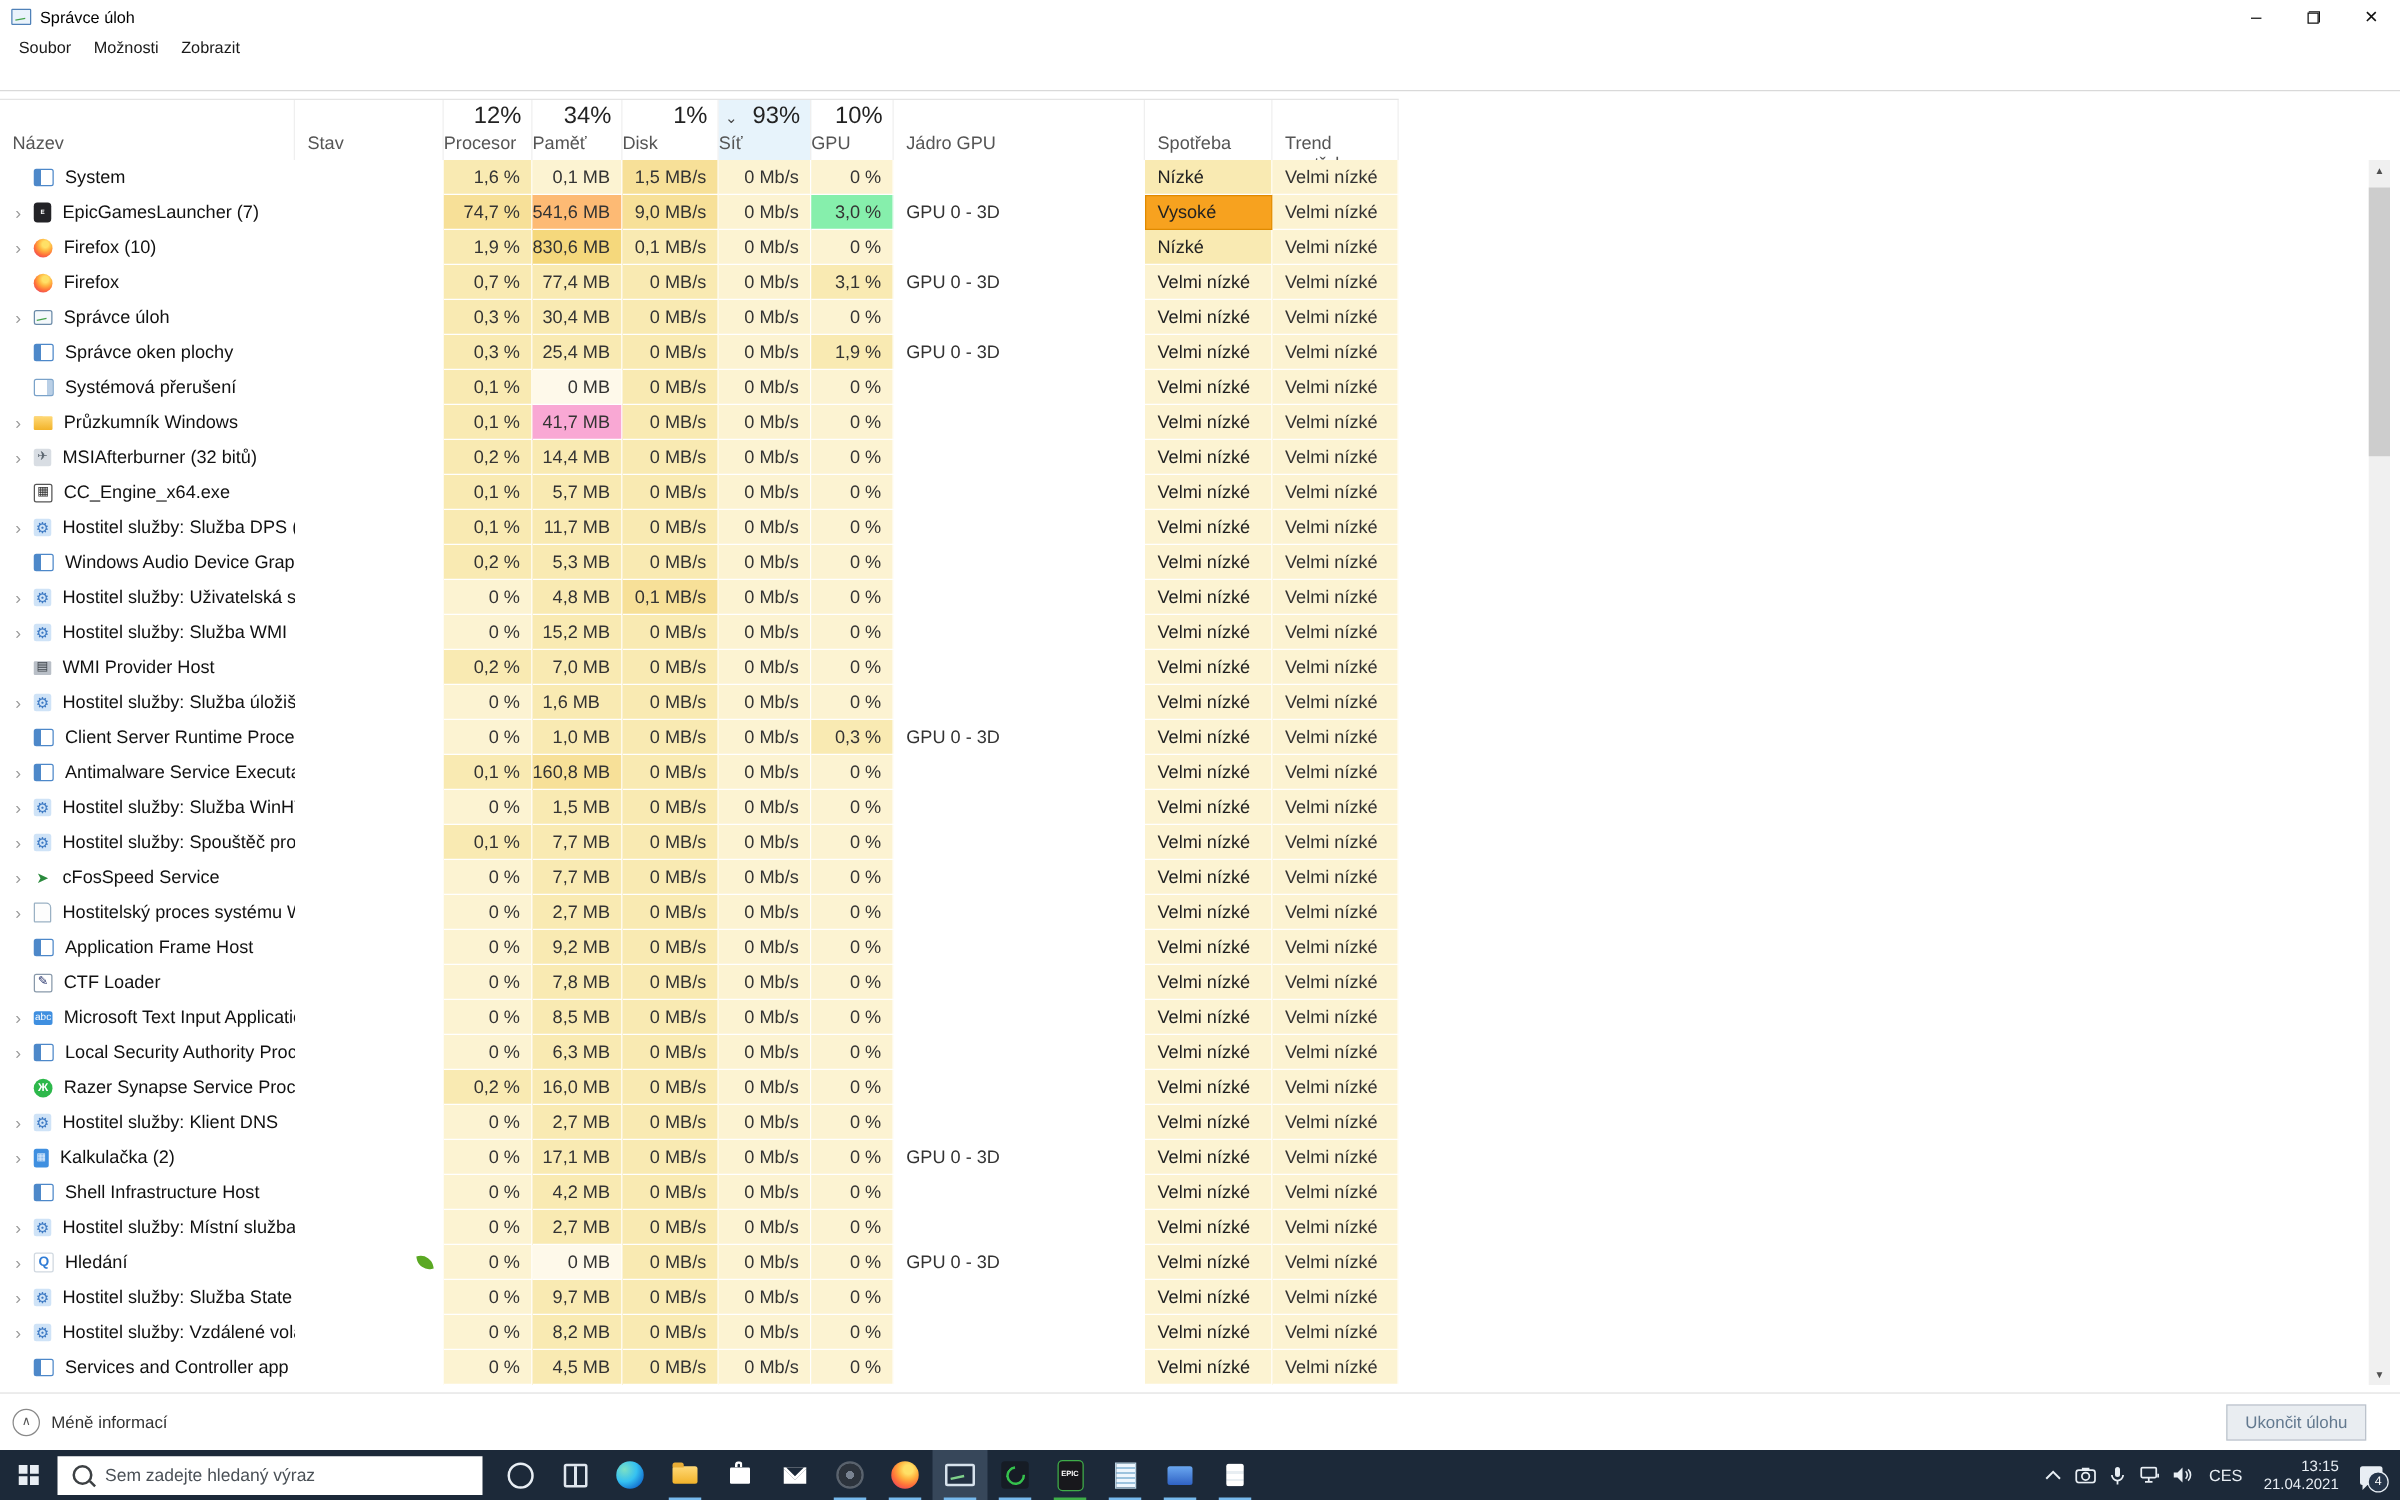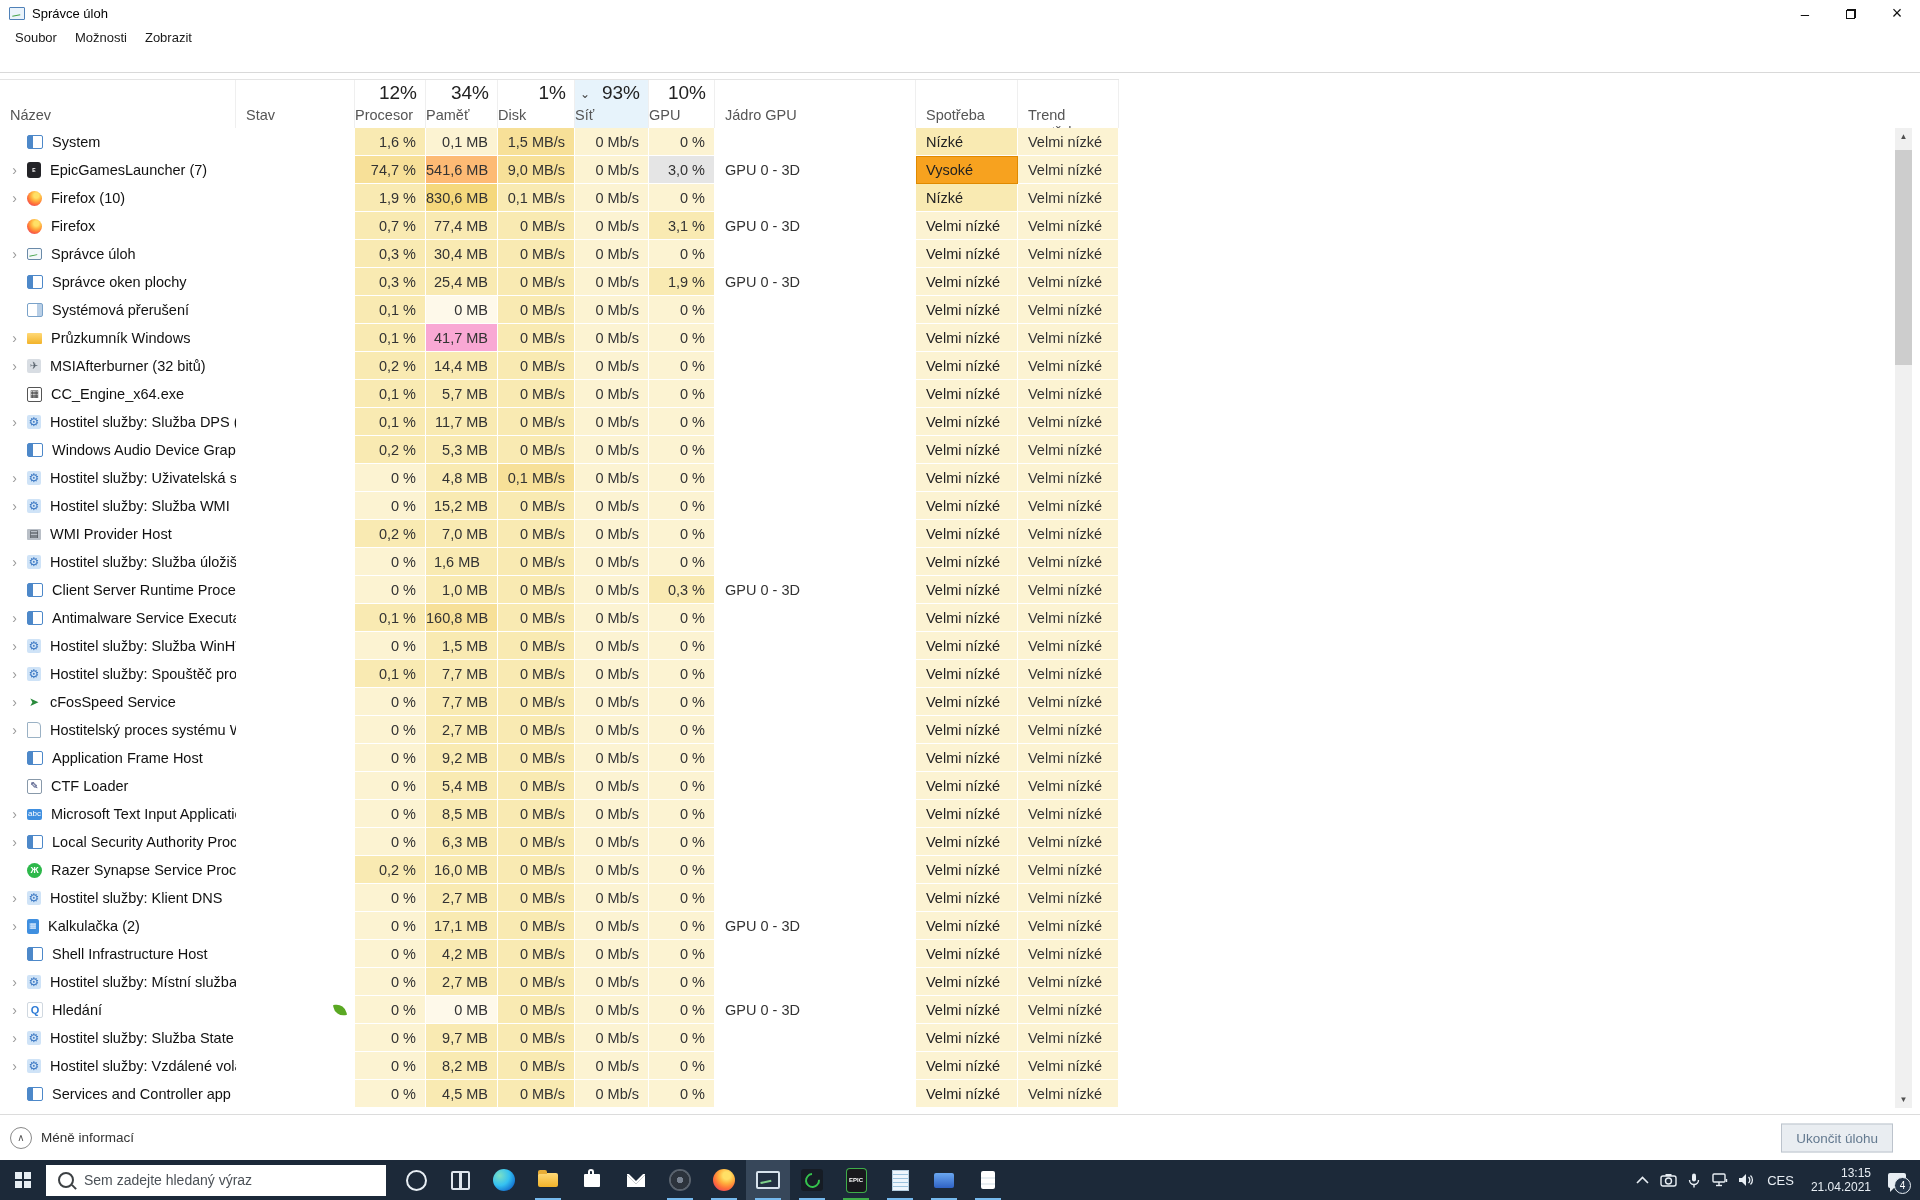--- a/index.html
+++ b/index.html
@@ -218,21 +218,21 @@
       <span class="cell c-name">
         <span class="chev">›</span>
         <span class="picon i-epic">E</span>
         <span class="pname">EpicGamesLauncher (7)</span>
       </span>
       <span class="cell c-stav"></span>
       <span class="cell num c-cpu hc" style="background: rgb(247, 224, 152);">74,7 %</span>
       <span class="cell num c-mem hc" style="background: #fdba74;">541,6 MB</span>
       <span class="cell num c-disk hc" style="background: rgb(247, 224, 152);">9,0 MB/s</span>
       <span class="cell num c-net hc" style="background: rgb(252, 243, 210);">0 Mb/s</span>
-      <span class="cell num c-gpu hc" style="background: #e5e5e5;">3,0 %</span>
+      <span class="cell num c-gpu hc" style="background: #86efac;">3,0 %</span>
       <span class="cell c-eng">GPU 0 - 3D</span>
       <span class="cell c-pow hc pow-hi" style="background: rgb(247, 162, 31);">Vysoké</span>
       <span class="cell c-tr hc" style="background: rgb(252, 243, 210);">Velmi nízké</span>
     </div>
       <div class="prow">
       <span class="cell c-name">
         <span class="chev">›</span>
         <span class="picon i-firefox"></span>
         <span class="pname">Firefox (10)</span>
       </span>
@@ -567,21 +567,21 @@
       <span class="cell c-tr hc" style="background: rgb(252, 243, 210);">Velmi nízké</span>
     </div>
       <div class="prow">
       <span class="cell c-name">
         <span class="chev"></span>
         <span class="picon i-pen">✎</span>
         <span class="pname">CTF Loader</span>
       </span>
       <span class="cell c-stav"></span>
       <span class="cell num c-cpu hc" style="background: rgb(252, 243, 210);">0 %</span>
-      <span class="cell num c-mem hc" style="background: rgb(249, 234, 178);">5,4 MB</span>
+      <span class="cell num c-mem hc" style="background: rgb(249, 234, 178);">7,8 MB</span>
       <span class="cell num c-disk hc" style="background: rgb(249, 234, 178);">0 MB/s</span>
       <span class="cell num c-net hc" style="background: rgb(252, 243, 210);">0 Mb/s</span>
       <span class="cell num c-gpu hc" style="background: rgb(252, 243, 210);">0 %</span>
       <span class="cell c-eng"></span>
       <span class="cell c-pow hc" style="background: rgb(252, 243, 210);">Velmi nízké</span>
       <span class="cell c-tr hc" style="background: rgb(252, 243, 210);">Velmi nízké</span>
     </div>
       <div class="prow">
       <span class="cell c-name">
         <span class="chev">›</span>

